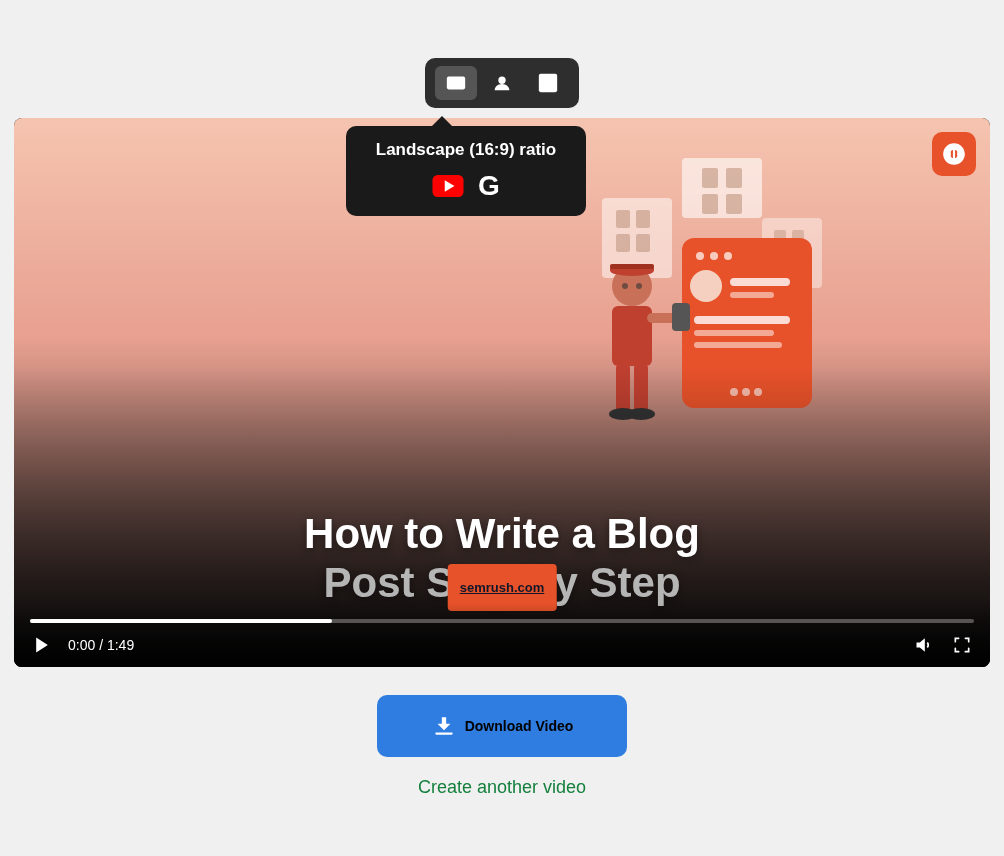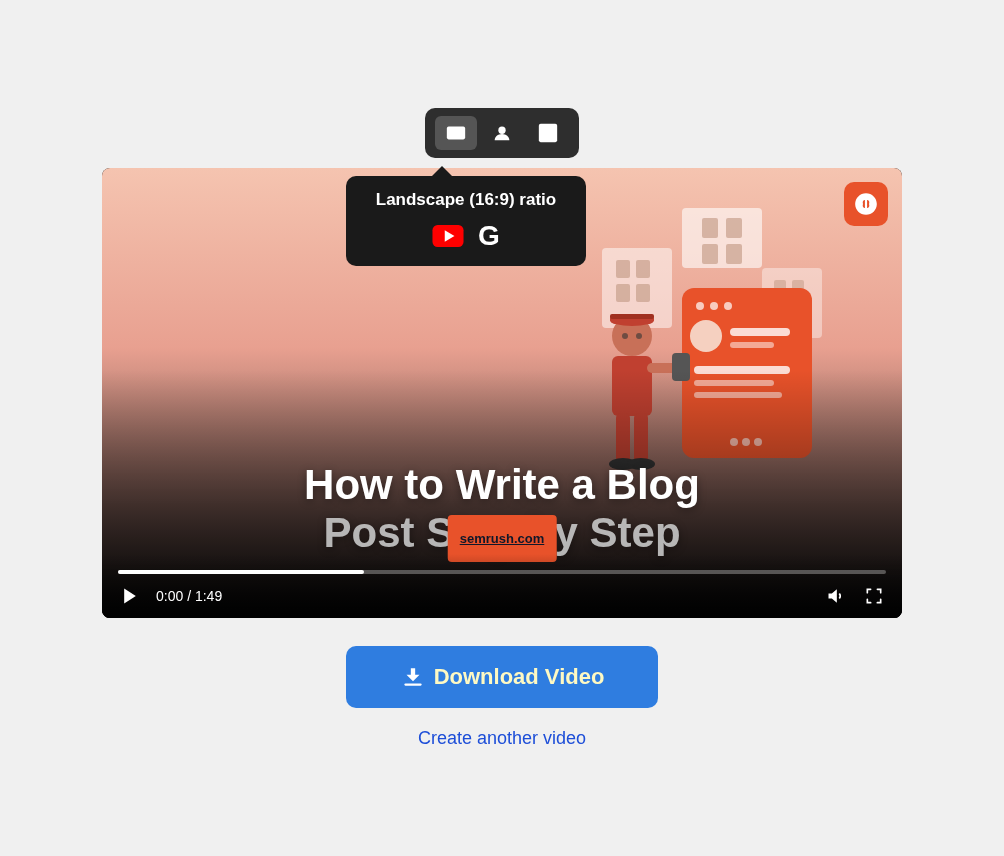--- a/index.html
+++ b/index.html
@@ -11,21 +11,21 @@
       align-items: center;
       justify-content: center;
       min-height: 100vh;
       font-family: -apple-system, BlinkMacSystemFont, 'Segoe UI', sans-serif;
     }
 
     .main-container {
       display: flex;
       flex-direction: column;
       align-items: center;
-      width: 800px;
+      width: 976px;
       position: relative;
       padding-top: 60px;
     }
 
     
     .toolbar {
       position: absolute;
       top: 0;
       left: 50%;
       transform: translateX(-50%);
@@ -258,42 +258,42 @@
     .time-display {
       color: white;
       font-size: 14px;
       font-weight: 500;
     }
 
     
     .download-btn {
       margin-top: 28px;
       background: #2f7de0;
-      color: #fef9c3;
+      color: #000000;
       border: none;
       border-radius: 10px;
       padding: 18px 54px;
-      font-size: 22px;
+      font-size: 14px;
       font-weight: 700;
       cursor: pointer;
       display: flex;
       align-items: center;
       gap: 8px;
       transition: background 0.2s;
     }
 
     .download-btn svg {
       width: 26px;
       height: 26px;
       fill: white;
     }
 
     .create-another-link {
       margin-top: 20px;
-      color: #1d4ed8;
+      color: #15803d;
       font-size: 18px;
       text-decoration: none;
       cursor: pointer;
       background: none;
       border: none;
       font-family: inherit;
     }
 
     
     .illustration-svg {

